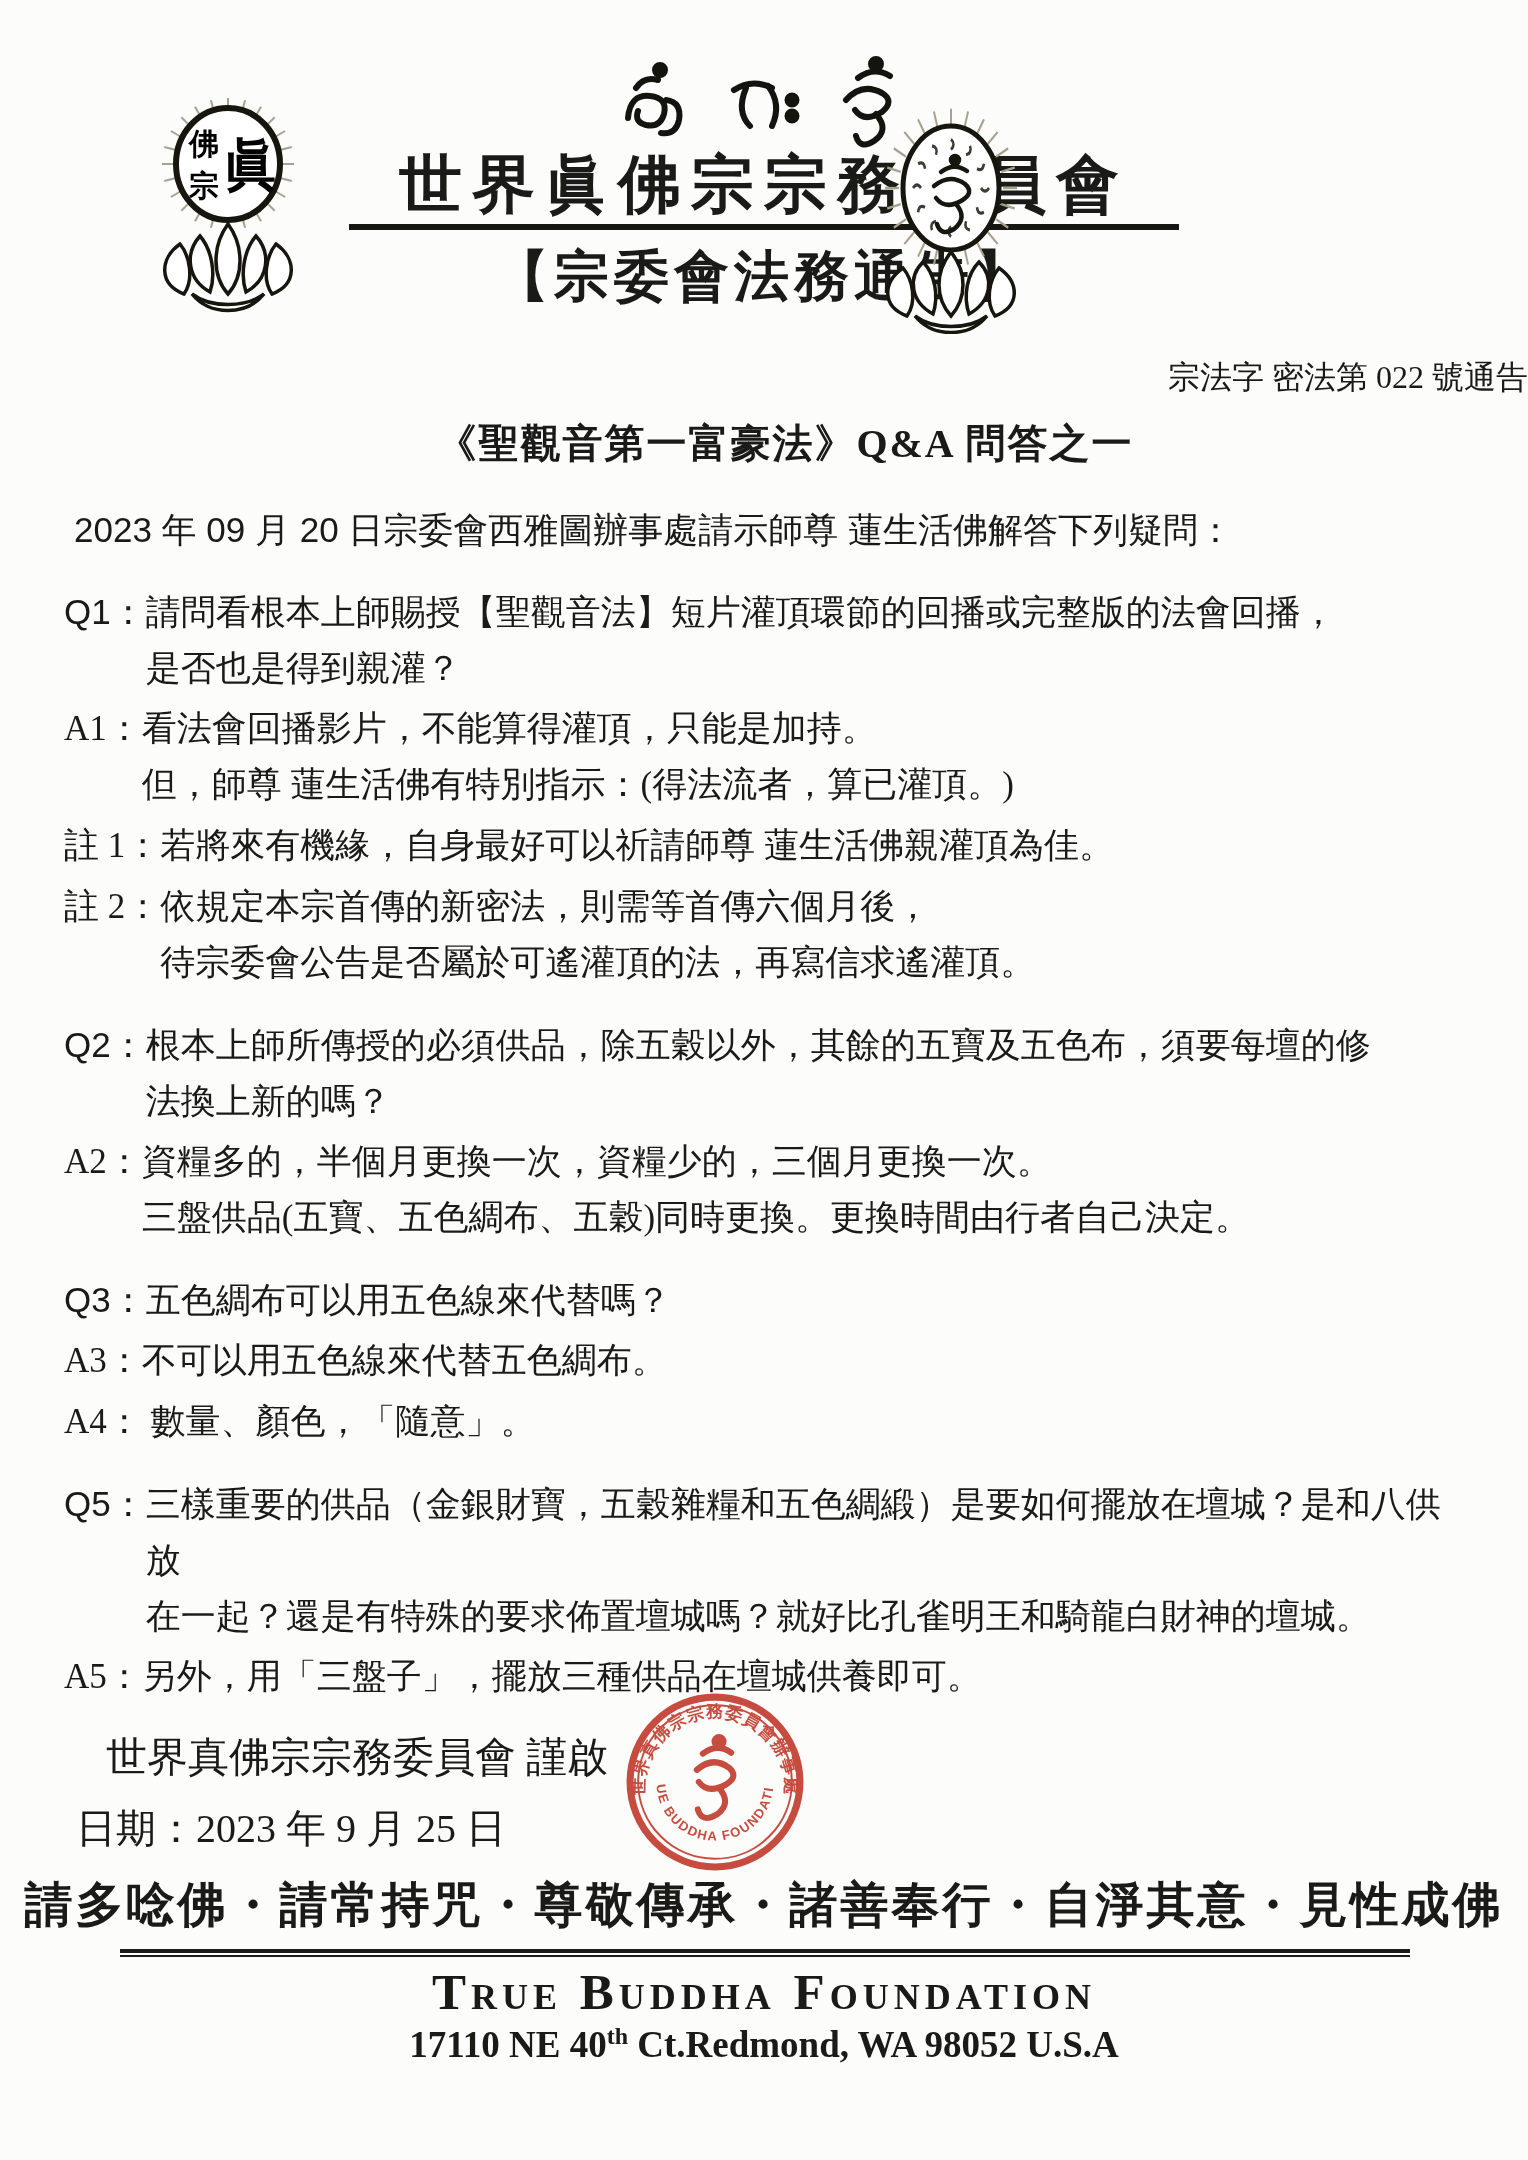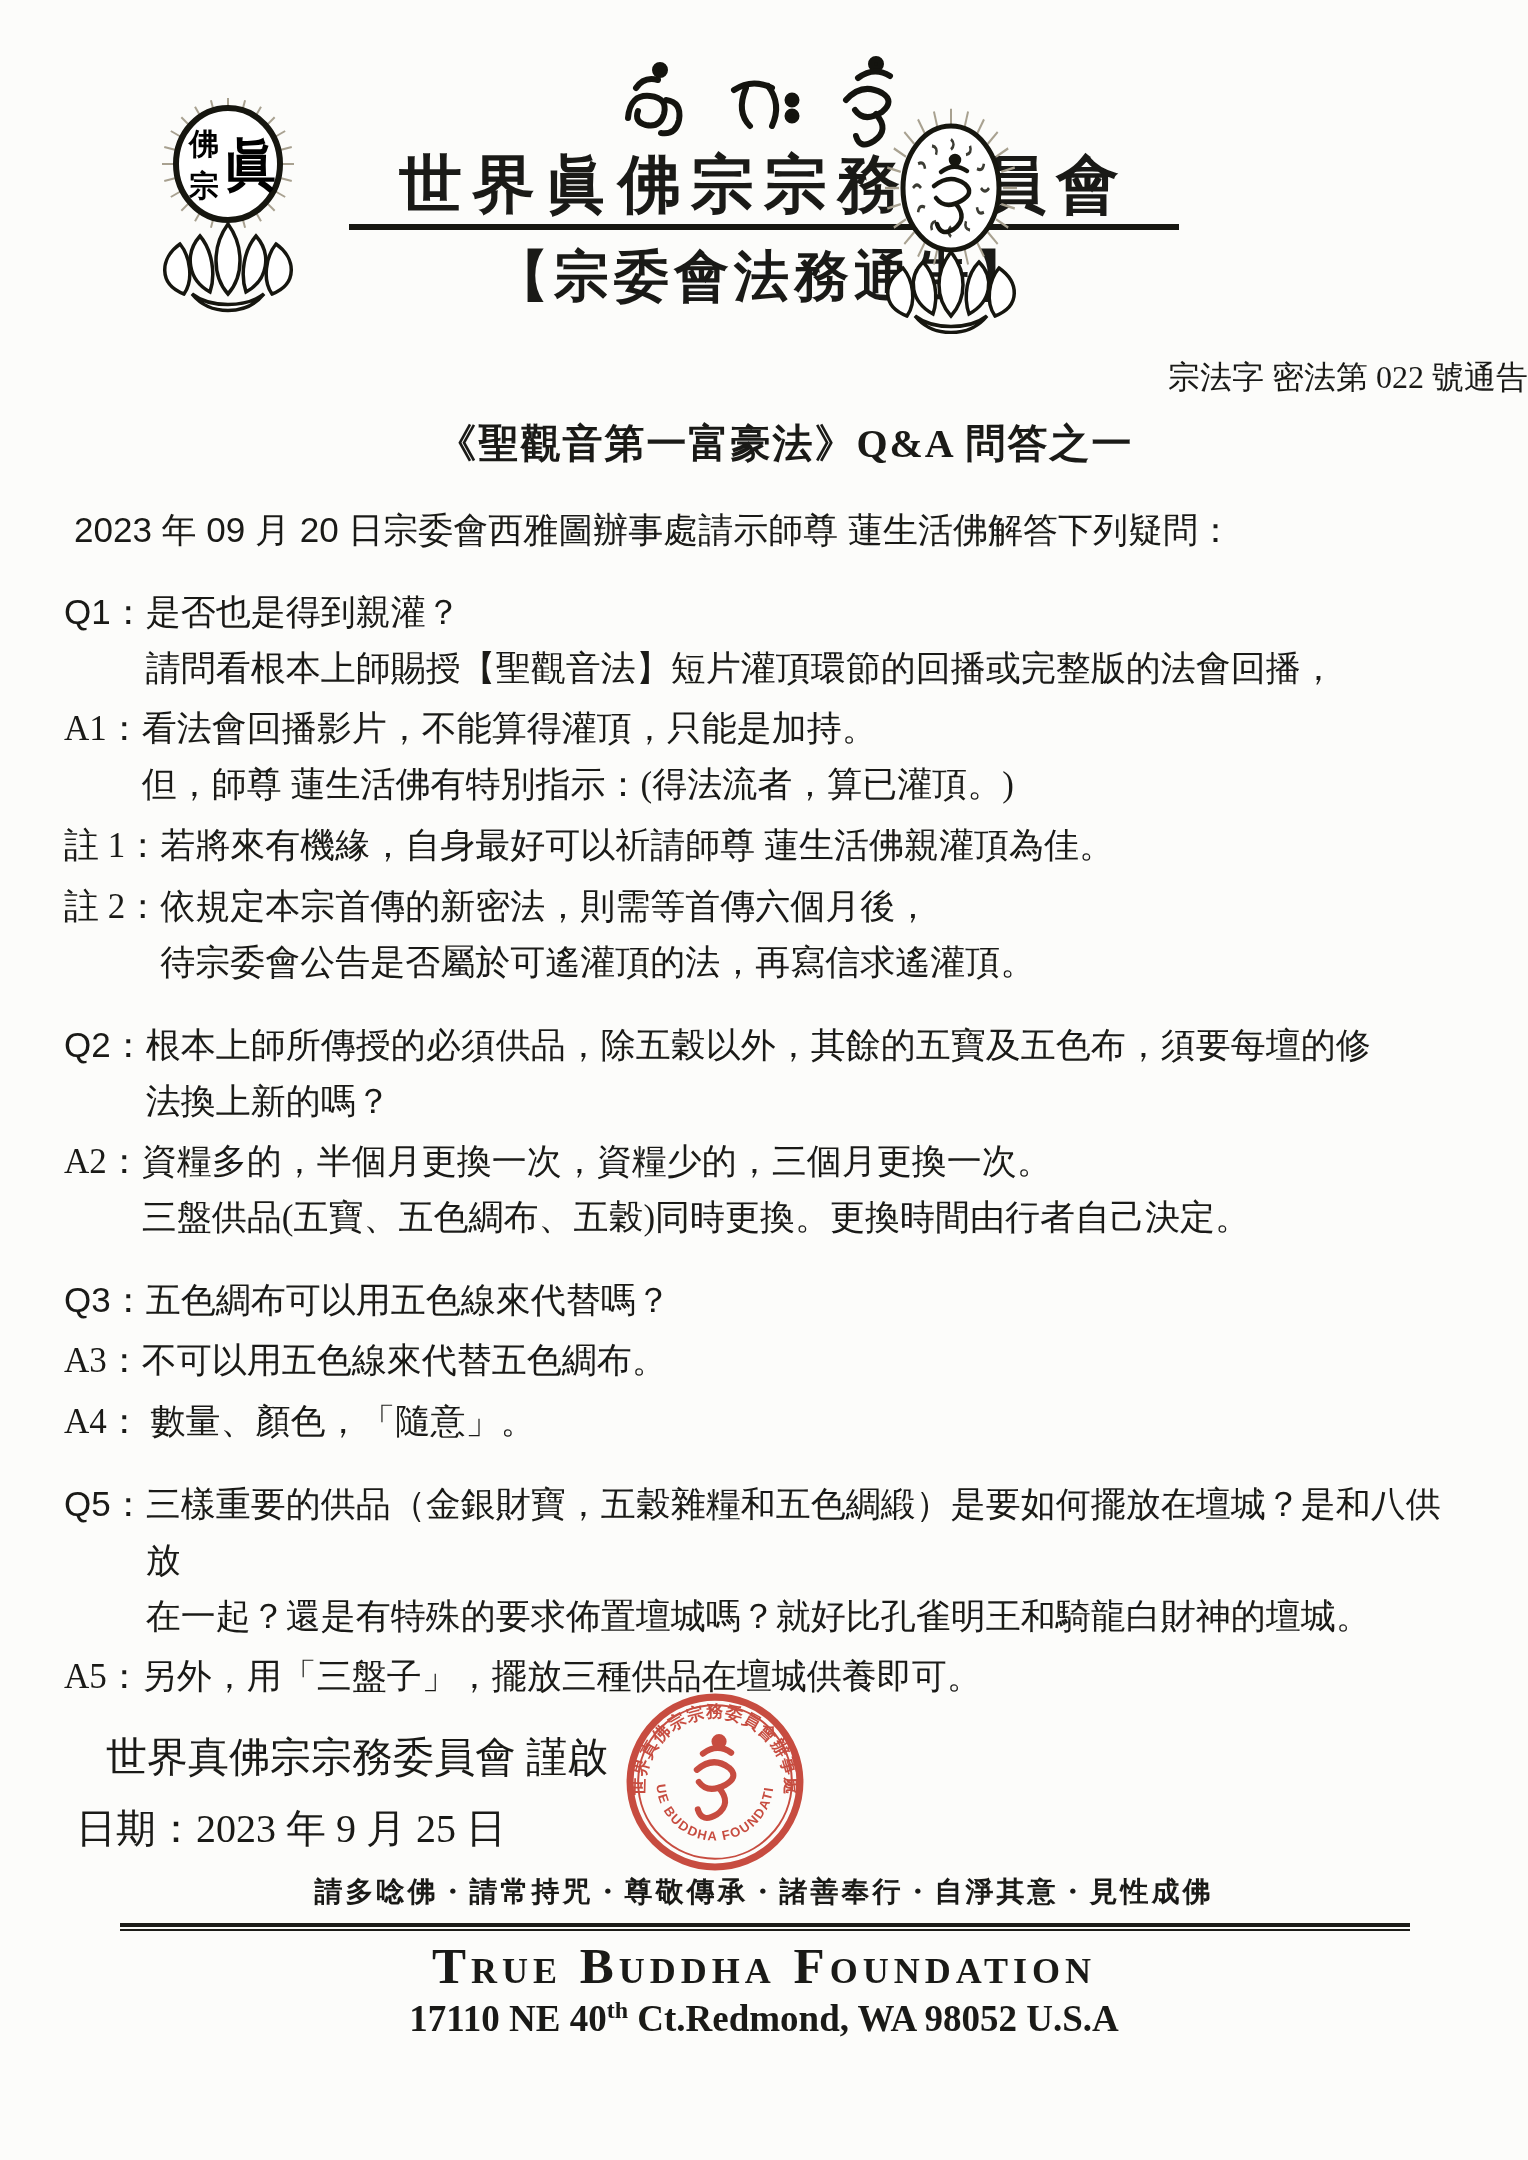--- a/index.html
+++ b/index.html
@@ -46,21 +46,21 @@
   .line { display:block; white-space:pre-wrap; font-size:35px; line-height:56px; }
   .q .line, .q .qa-label { font-family:"Liberation Sans","DejaVu Sans",sans-serif; }
   .a .line { font-family:"Liberation Serif","DejaVu Serif",serif; font-weight:500; }
   
   .sig-wrap { position:relative; margin:26px 58px 0 94px; }
   .sig-name { font-size:41px; font-weight:500; line-height:52px;margin-left:12px; }
   .sig-date { font-size:40px; font-weight:500; line-height:52px; margin-left:-18px;margin-top:20px; }
   .foundation-seal { position:absolute; left:528px; top:-42px; width:186px; height:186px; opacity:.9; }
   
   .slogan {
-    text-align:center; font-size:28px; font-weight:700; letter-spacing:3px; margin-top:18px;
+    text-align:center; font-size:48px; font-weight:700; letter-spacing:3px; margin-top:18px;
   }
   .rule-double { margin:12px 118px 0 120px; border-top:4px solid #1c1c18; border-bottom:2px solid #1c1c18; height:8px; }
   .tbf-name {
     text-align:center; font-variant:small-caps; font-size:51px; font-weight:600;
     letter-spacing:5px; margin-top:6px;
   }
   .tbf-address { text-align:center; font-size:37px; font-weight:700; margin-top:2px; }
   .tbf-address sup { font-size:24px; }
 </style>
 </head>
@@ -201,22 +201,22 @@
 
   <div class="notice-no">宗法字 密法第 022 號通告</div>
   <div class="doc-title">《聖觀音第一富豪法》Q&amp;A 問答之一</div>
   <div class="intro">2023 年 09 月 20 日宗委會西雅圖辦事處請示師尊 蓮生活佛解答下列疑問：</div>
 
   <div class="qa-list">
 
     <div class="qa q">
       <span class="qa-label">Q1：</span>
       <span class="qa-text">
+          <span class="line">請問看根本上師賜授【聖觀音法】短片灌頂環節的回播或完整版的法會回播，</span>
           <span class="line">是否也是得到親灌？</span>
-          <span class="line">請問看根本上師賜授【聖觀音法】短片灌頂環節的回播或完整版的法會回播，</span>
         </span>
     </div>
 
     <div class="qa a">
       <span class="qa-label">A1：</span>
       <span class="qa-text">
           <span class="line">看法會回播影片，不能算得灌頂，只能是加持。</span>
           <span class="line">但，師尊 蓮生活佛有特別指示：(得法流者，算已灌頂。)</span>
         </span>
     </div>

